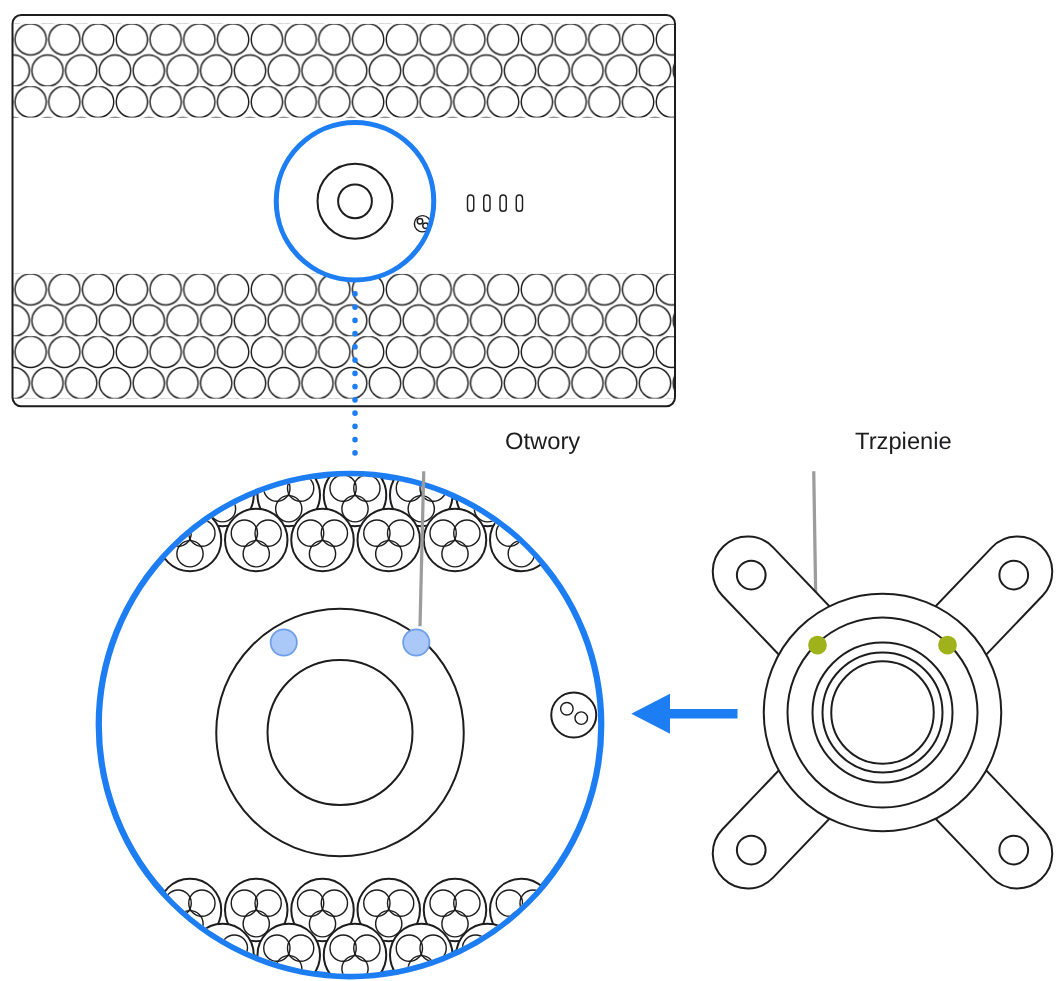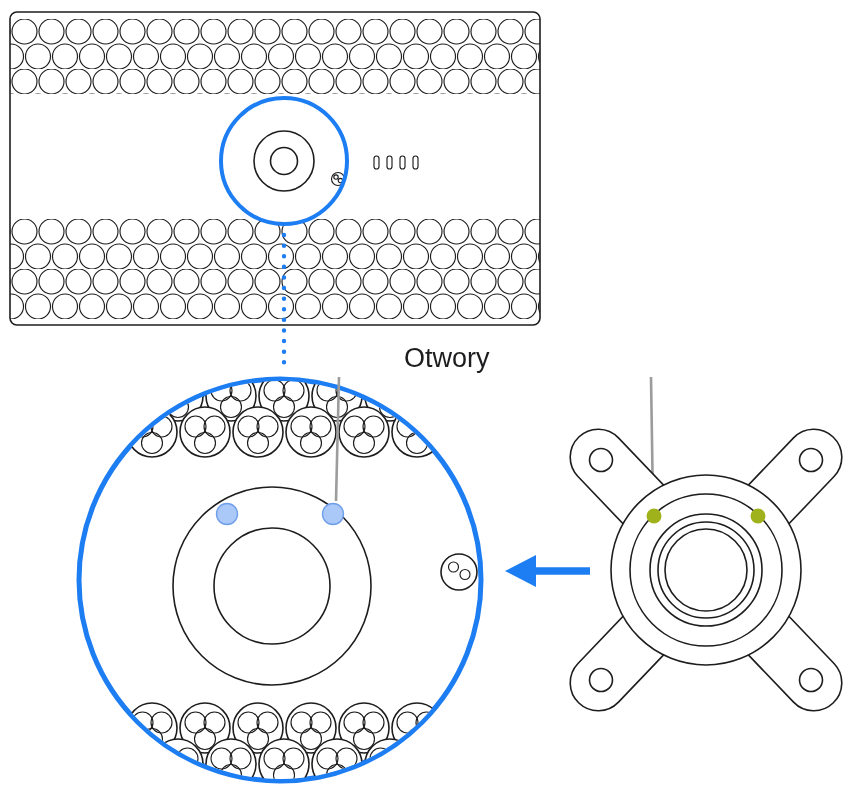--- a/index.html
+++ b/index.html
@@ -8,21 +8,21 @@
     width: 851px;
     height: 785px;
     background: #ffffff;
     font-family: "Liberation Sans", sans-serif;
     overflow: hidden;
   }
   .figure svg { position: absolute; left: 0; top: 0; display: block; }
   .label {
     position: absolute;
     color: #1d1d1f;
-    font-size: 27px;
+    font-size: 19px;
     line-height: 1.1;
     white-space: nowrap;
   }
   .art      { fill: #ffffff; stroke: var(--line, #1d1d1f); stroke-width: 1.6; }
   .art-open { fill: none;    stroke: var(--line, #1d1d1f); stroke-width: 1.6; }
   .thin     { stroke-width: 1.15; }
   .highlight { fill: none; stroke: var(--accent-blue, #1d7df2); stroke-width: 4; }
   .magnifier-ring { fill: #ffffff; stroke: var(--accent-blue, #1d7df2); stroke-width: 5; }
   .dotline {
     fill: none; stroke: var(--accent-blue, #1d7df2); stroke-width: 4.4;
@@ -158,13 +158,14 @@
       <circle cx="52" cy="-54" r="7.5" class="pin"></circle>
     </g>
 
     <g>
       <line x1="590" y1="571" x2="533" y2="571" class="arrow-shaft"></line>
       <polygon points="505,571 536,555 536,587" class="arrow-head"></polygon>
     </g>
   </svg>
 
   <div class="label" style="left:404px; top:344px;">Otwory</div>
+  <div class="label" style="left:684px; top:344px;">Trzpienie</div>
 </div>
 
 </body></html>

